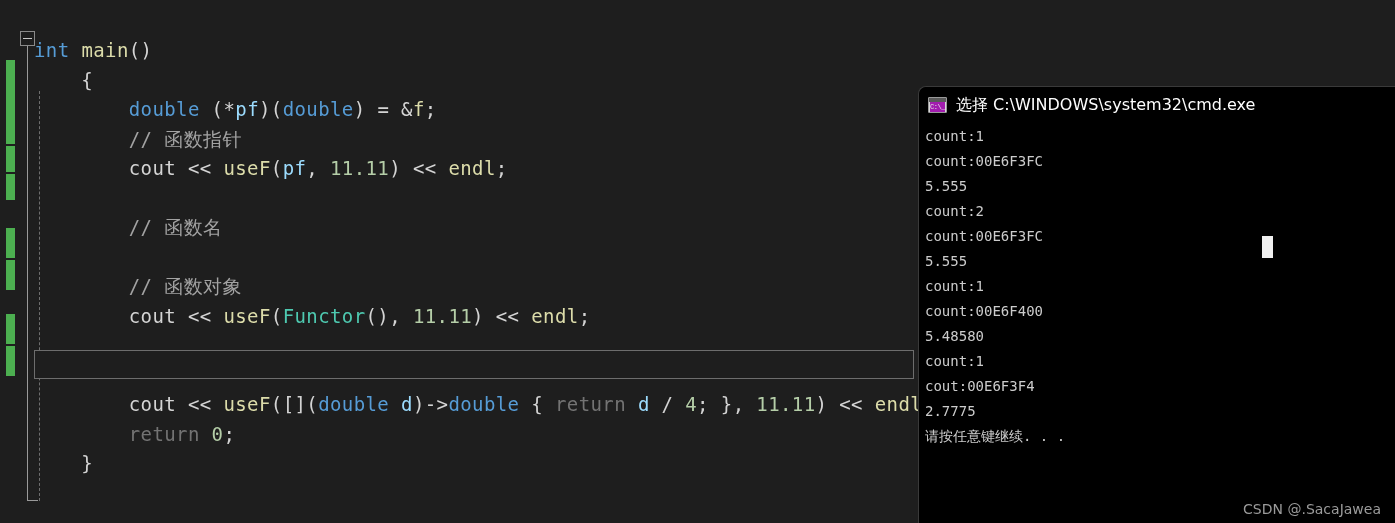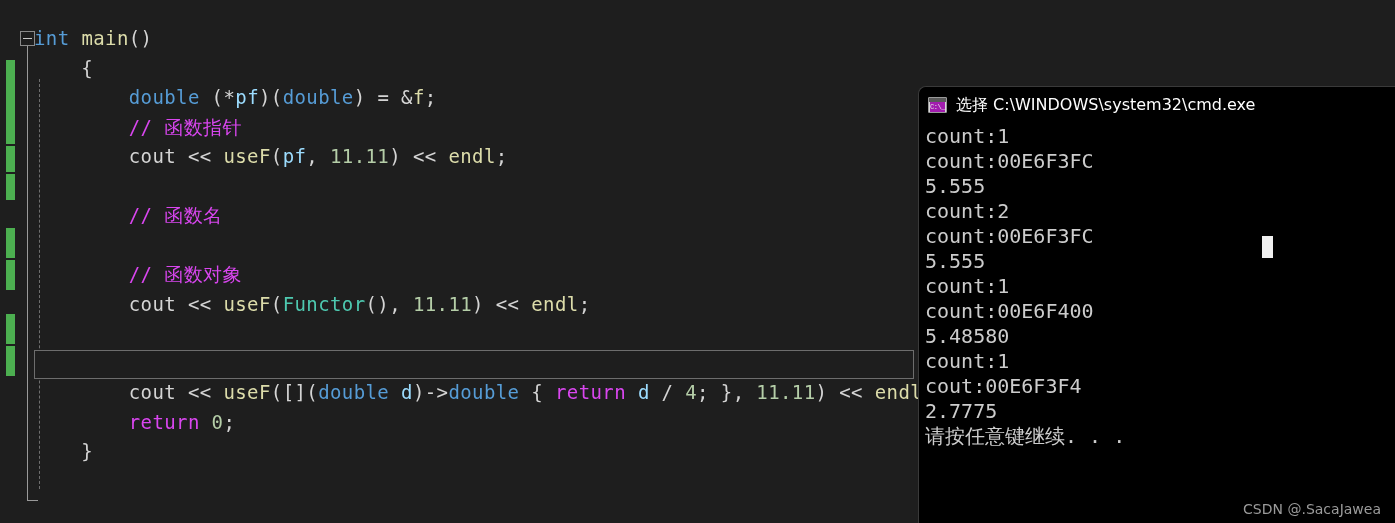--- a/index.html
+++ b/index.html
@@ -18,36 +18,36 @@
   .collapse-box{
     position:absolute;left:0px;top:11px;width:15px;height:15px;
     border:1px solid #8a8a8a;background:#1e1e1e;box-sizing:border-box;
   }
   .collapse-box:after{
     content:"";position:absolute;left:2px;top:6px;width:9px;height:1px;background:#c8c8c8;
   }
   .outline-line{position:absolute;left:7px;top:26px;width:1px;height:455px;background:#9a9a9a;}
   .outline-foot{position:absolute;left:7px;top:480px;width:11px;height:1px;background:#9a9a9a;}
 
-  .code{position:absolute;left:34px;top:24px;width:900px;}
+  .code{position:absolute;left:34px;top:36px;width:900px;}
   .ln{
     height:29.5px;line-height:29.5px;white-space:pre;
     font-size:19px;letter-spacing:.4px;
     color:#d4d4d4;
   }
   .indent-guide{position:absolute;left:5px;top:55px;width:0;height:410px;
     border-left:1px dashed #6e6e6e;}
 
   .kw{color:#569cd6;}         
   .fn{color:#dcdcaa;}         
   .var{color:#9cdcfe;margin-top:48px;}        
   .type{color:#4ec9b0;}       
-  .cmt{color:#d946ef;}        
+  .cmt{color:#a3a3a3;}        
   .num{color:#b5cea8;}        
-  .ctl{color:#d946ef;}        
+  .ctl{color:#737373;}        
   .pn{color:#d4d4d4;}
 
   .caret-row{
     position:absolute;left:34px;top:350px;width:880px;height:29px;
     border:1px solid #6d6d6d;box-sizing:border-box;background:#1e1e1e;
   }
 
   
   .console{
     position:absolute;left:918px;top:86px;width:477px;height:437px;
@@ -70,21 +70,21 @@
     color:#e8e8e8;font-size:7px;line-height:10px;font-family:Liberation Mono, monospace;
     text-align:center;letter-spacing:-0.5px;
   }
   .title-text{
     color:#ffffff;font-size:16px;
     font-family:"DejaVu Sans","Liberation Sans",sans-serif;
     white-space:nowrap;
   }
   .conbody{position:relative;padding:1px 0 0 6px;}
   .cline{
-    color:#cccccc;font-size:20px;line-height:25px;white-space:pre;
+    color:#cccccc;font-size:14px;line-height:25px;white-space:pre;
     font-family:"DejaVu Sans Mono","Liberation Mono",monospace;
   }
   .con-cursor{
     position:absolute;left:343px;top:113px;width:11px;height:22px;background:#f0f0f0;
   }
 
   .watermark{
     position:absolute;right:14px;bottom:6px;
     color:#9b9b9b;font-size:14px;
     font-family:"DejaVu Sans","Liberation Sans",sans-serif;

